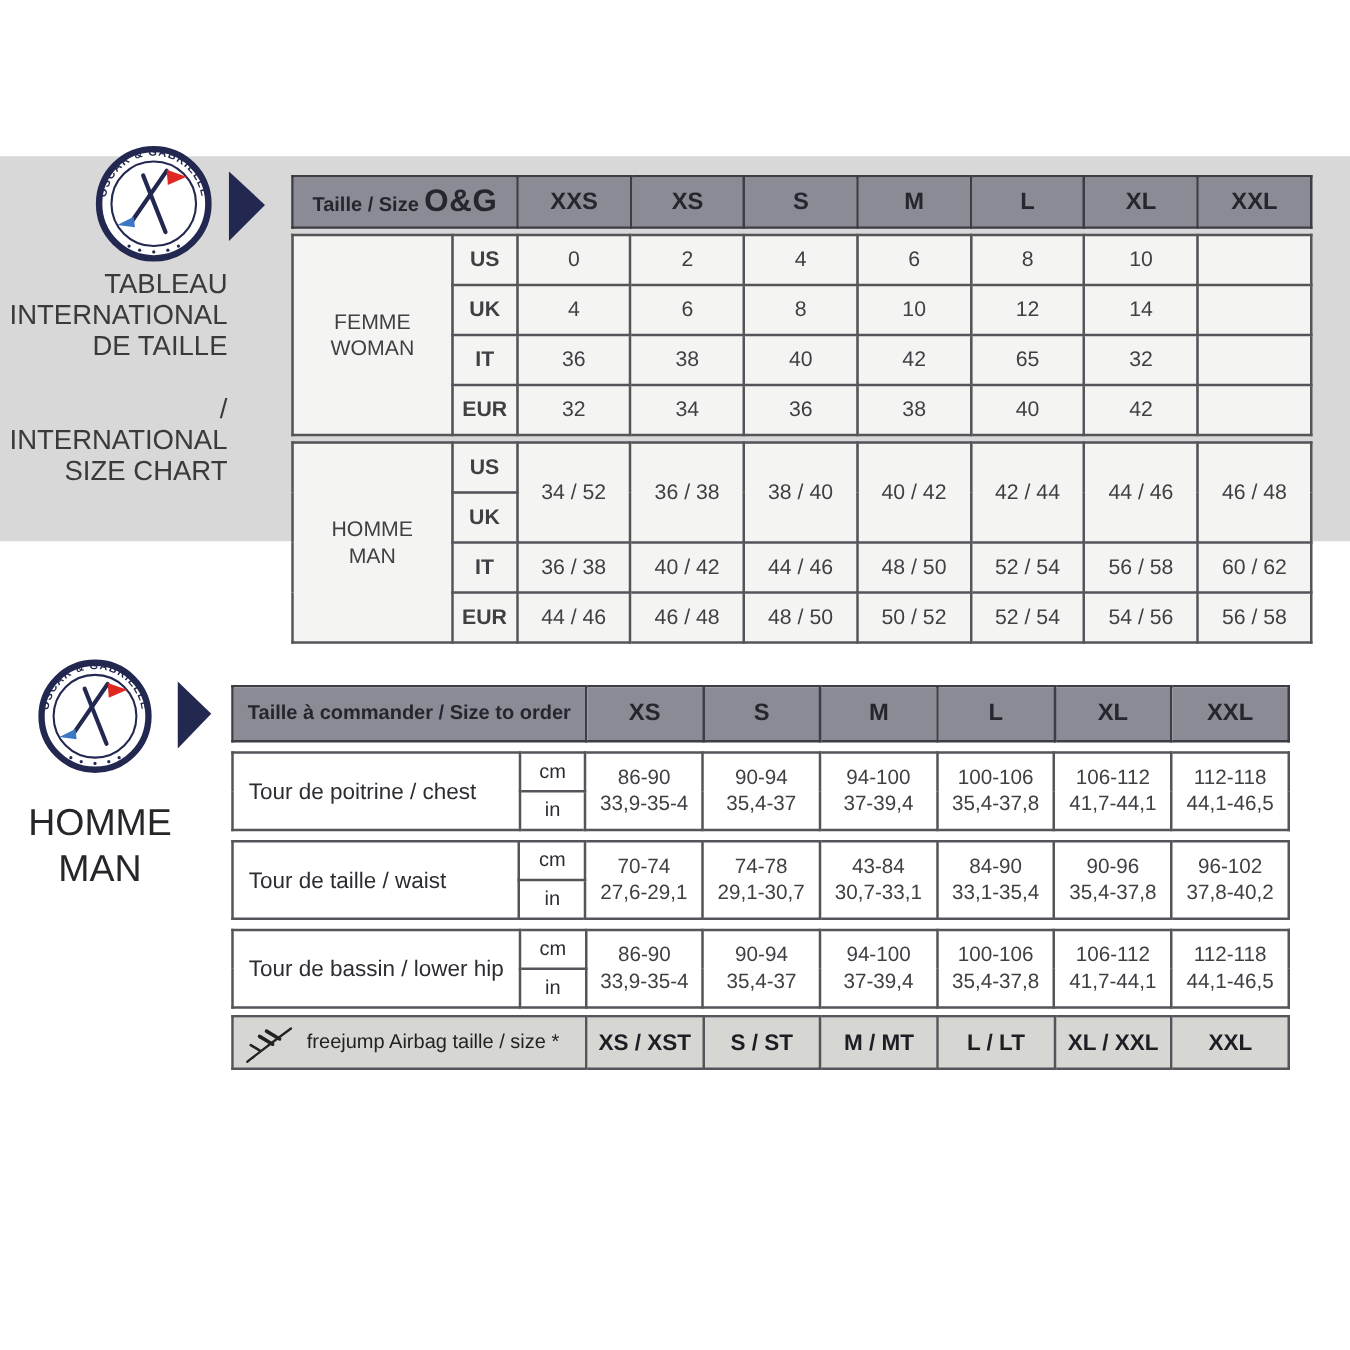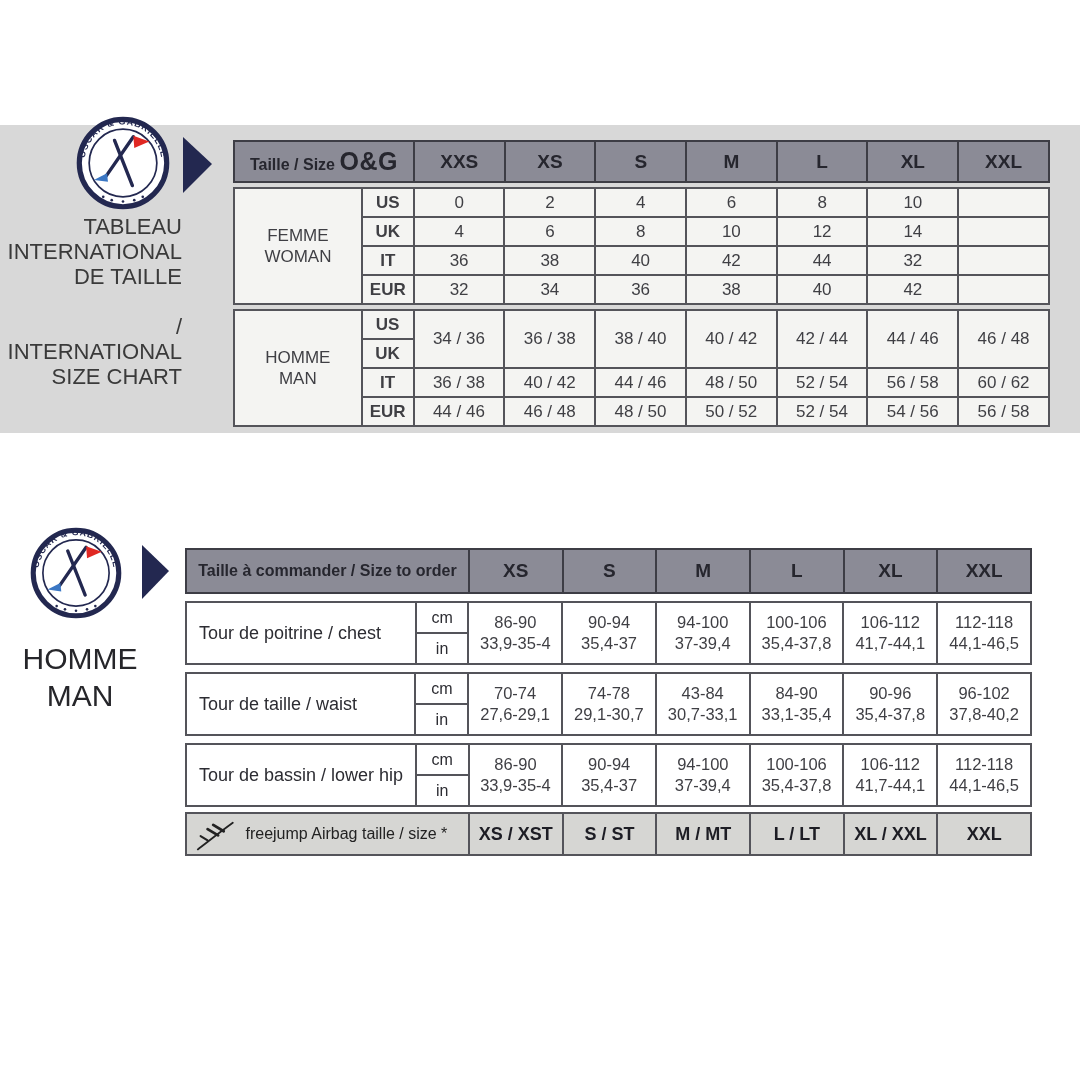--- a/index.html
+++ b/index.html
@@ -15,21 +15,21 @@
 
   table{border-collapse:collapse; table-layout:fixed;}
   td{border:2px solid var(--border); overflow:hidden; white-space:nowrap; text-align:center; vertical-align:middle;}
 
   
   .ttwrap{position:absolute; left:233px; top:140px; width:817px; display:flex; flex-direction:column; gap:4px;justify-content:flex-end;}
   .hdr td{background:var(--header_bg); color:#26262e; font-weight:bold; height:41px; border-color:var(--border_dark);}
   .hdr .hlabel .sm{font-size:16px;}
   .hdr .hlabel .big{font-size:25px; letter-spacing:0.5px;}
   .hdr .hsize{font-size:19px;}
-  .tbody td{background:var(--cell_bg); height:29px; font-size:17px; color:var(--text_val);}
+  .tbody td{background:var(--cell_bg); height:40px; font-size:17px; color:var(--text_val);}
   .tbody{border:1px solid var(--border_dark);}
   .group{font-size:21px; color:#46464b; font-weight:500; line-height:1.25;}
   .region{font-weight:bold; font-size:16px; color:var(--text_dark);}
 
   
   .btwrap{position:absolute; left:185px; top:548px; width:847px; display:flex; flex-direction:column;}
   .bhdr td{background:var(--header_bg); color:#26262e; font-weight:bold; height:44px; border-color:var(--border_dark);}
   .bhdr .blabel{font-size:16px;}
   .bhdr .hsize{font-size:19px;}
   .block{margin-top:7px;}
@@ -160,21 +160,21 @@
         <td>12</td>
         <td>14</td>
         <td></td>
       </tr>
       <tr>
         <td class="region">IT</td>
         <td>36</td>
         <td>38</td>
         <td>40</td>
         <td>42</td>
-        <td>44</td>
+        <td>65</td>
         <td>32</td>
         <td></td>
       </tr>
       <tr>
         <td class="region">EUR</td>
         <td>32</td>
         <td>34</td>
         <td>36</td>
         <td>38</td>
         <td>40</td>
@@ -196,21 +196,21 @@
           <col style="width:91px">
           <col style="width:91px">
         </colgroup>
       <tbody>
           <tr>
         <td class="group" rowspan="4">
               <div>HOMME</div>
               <div>MAN</div>
             </td>
         <td class="region">US</td>
-        <td rowspan="2">34 / 36</td>
+        <td rowspan="2">34 / 52</td>
         <td rowspan="2">36 / 38</td>
         <td rowspan="2">38 / 40</td>
         <td rowspan="2">40 / 42</td>
         <td rowspan="2">42 / 44</td>
         <td rowspan="2">44 / 46</td>
         <td rowspan="2">46 / 48</td>
       </tr>
       <tr>
         <td class="region">UK</td>
       </tr>

